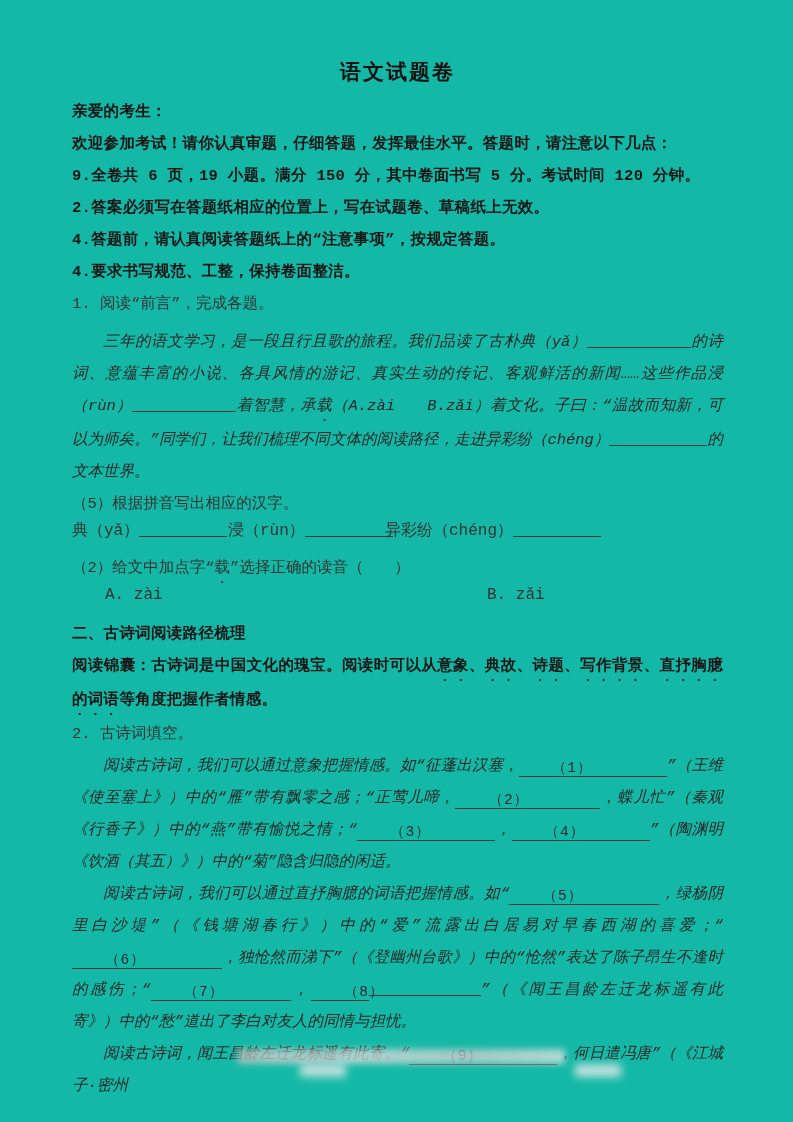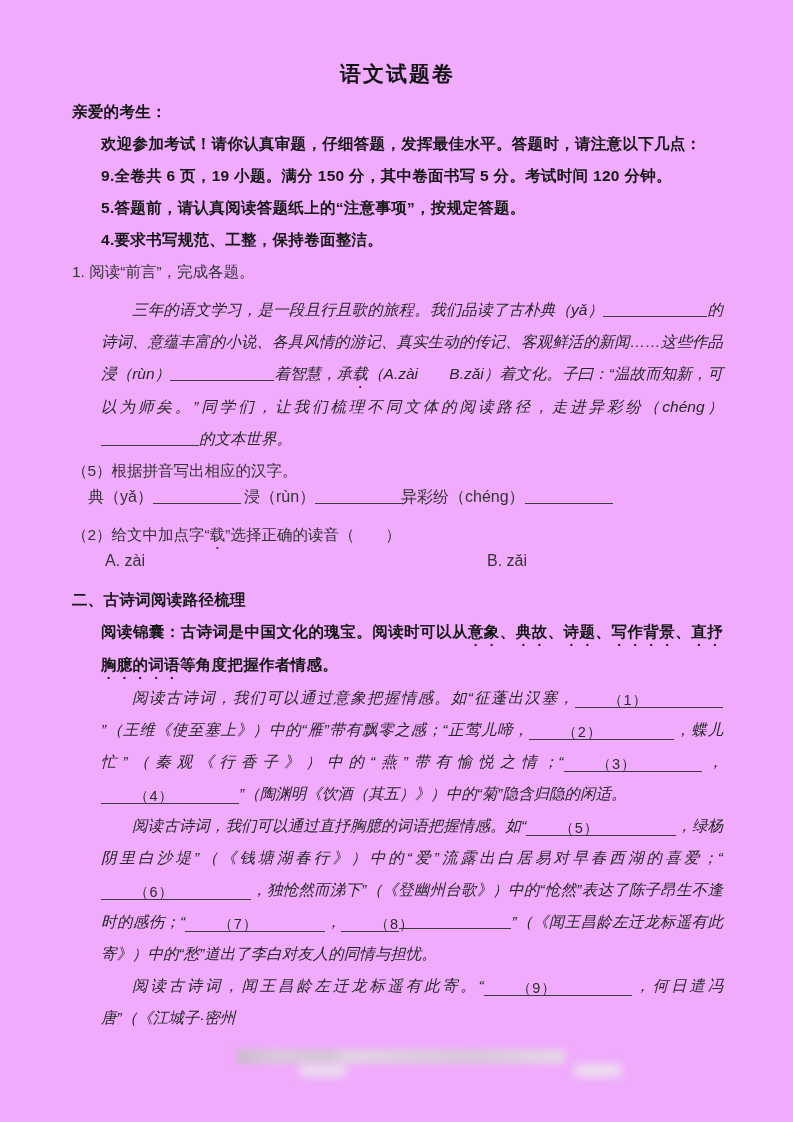--- a/index.html
+++ b/index.html
@@ -1,40 +1,40 @@
 <!DOCTYPE html>
 <html><head>
 <meta charset="utf-8">
 <style>
   * { box-sizing: border-box; }
   html,body { margin:0; padding:0; background:#ffffff; }
   .page {
     position:relative;
     width:793px; height:1122px;
     margin:0 auto;
-    background:#f0abfc;
+    background:#14b8a6;
     overflow:hidden;
-    font-family:Liberation Sans, sans-serif;
+    font-family:Liberation Mono, monospace;
     color:#1c1c1c;
   }
   .content { padding:58px 70px 0 72px; }
   h1.title {
     margin:0 0 6px 0;
     text-align:center;
     font-size:21px;
     line-height:32px;
     font-weight:bold;
     letter-spacing:2px;
     color:#111;
   }
   p, h2 { margin:0; font-size:15.5px; line-height:32px; font-weight:normal; }
   .b  { font-weight:bold; letter-spacing:0.3px; color:#161616; }
   .r  { color:#333; }
   .k  { font-style:italic; color:#262626; }
-  .jp { text-align:justify;margin-left:29px; }
+  .jp { text-align:justify; }
   .indent { text-indent:2em; }
 
   
   .blank {
     display:inline-block;
     border-bottom:1px solid #3a3a3a;
     height:17px;
     line-height:17px;
     vertical-align:-2px;
     text-align:left;
@@ -50,21 +50,21 @@
 
   
   .em-dot {
     -webkit-text-emphasis:filled dot;
     text-emphasis:filled dot;
     -webkit-text-emphasis-position:under right;
     text-emphasis-position:under right;
   }
 
   
-  .pinyin-row { position:relative; height:32px;margin-left:16px; }
+  .pinyin-row { position:relative; height:32px; }
   .pinyin-item { position:absolute; top:0; white-space:nowrap; color:#333; }
   .pi-0 { left:0; }
   .pi-1 { left:156px; }
   .pi-2 { left:313px; }
 
   
   .opt-row { position:relative; height:32px;margin-left:33px; }
   .opt { position:absolute; top:0; color:#333; }
   .opt-a { left:0; }
   .opt-b { left:382px; }
@@ -101,21 +101,22 @@
 <body>
 
 <div class="page">
   <div class="content">
 
     <h1 class="title">语文试题卷</h1>
 
     <p class="b">亲爱的考生：</p>
     <p class="b jp">欢迎参加考试！请你认真审题，仔细答题，发挥最佳水平。答题时，请注意以下几点：</p>
     <p class="b jp">9.全卷共 6 页，19 小题。满分 150 分，其中卷面书写 5 分。考试时间 120 分钟。</p>
-    <p class="b jp">5.答题前，请认真阅读答题纸上的“注意事项”，按规定答题。</p>
+    <p class="b jp">2.答案必须写在答题纸相应的位置上，写在试题卷、草稿纸上无效。</p>
+    <p class="b jp">4.答题前，请认真阅读答题纸上的“注意事项”，按规定答题。</p>
     <p class="b jp">4.要求书写规范、工整，保持卷面整洁。</p>
 
     <p class="r">1. 阅读“前言”，完成各题。</p>
 
     <p class="k jp indent gap6"><span>三年的语文学习，是一段且行且歌的旅程。我们品读了古朴典（yǎ）</span><span class="blank" style="width:104px"></span><span>的诗词、意蕴丰富的小说、各具风情的游记、真实生动的传记、客观鲜活的新闻……这些作品浸（rùn）</span><span class="blank" style="width:104px"></span><span>着智慧，承</span><span class="em-dot">载</span><span>（A.zài　　B.zǎi）着文化。子曰：“温故而知新，可以为师矣。”同学们，让我们梳理不同文体的阅读路径，走进异彩纷（chéng）</span><span class="blank" style="width:98px"></span><span>的文本世界。</span></p>
 
     <p class="r">（5）根据拼音写出相应的汉字。</p>
 
     <div class="pinyin-row r">
       <span class="pinyin-item pi-0"><span>典（yǎ）</span><span class="blank" style="width:88px"></span></span>
@@ -127,20 +128,21 @@
 
     <div class="opt-row">
       <span class="opt opt-a">A. zài</span>
       <span class="opt opt-b">B. zǎi</span>
     </div>
 
     <h2 class="b">二、古诗词阅读路径梳理</h2>
 
     <p class="b jp"><span>阅读锦囊：古诗词是中国文化的瑰宝。阅读时可以从</span><span class="em-dot">意象、典故、诗题、写作背景、直抒胸臆的词语</span><span>等角度把握作者情感。</span></p>
 
+    <p class="r">2. 古诗词填空。</p>
 
     <p class="k jp indent"><span>阅读古诗词，我们可以通过意象把握情感。如“征蓬出汉塞，</span><span class="blank" style="width:148px"><span class="bl">（1）</span></span><span>”（王维《使至塞上》）中的“雁”带有飘零之感；“正莺儿啼，</span><span class="blank" style="width:145px"><span class="bl">（2）</span></span><span>，蝶儿忙”（秦观《行香子》）中的“燕”带有愉悦之情；“</span><span class="blank" style="width:138px"><span class="bl">（3）</span></span><span>，</span><span class="blank" style="width:138px"><span class="bl">（4）</span></span><span>”（陶渊明《饮酒（其五）》）中的“菊”隐含归隐的闲适。</span></p>
 
     <p class="k jp indent"><span>阅读古诗词，我们可以通过直抒胸臆的词语把握情感。如“</span><span class="blank" style="width:150px"><span class="bl">（5）</span></span><span>，绿杨阴里白沙堤”（《钱塘湖春行》）中的“爱”流露出白居易对早春西湖的喜爱；“</span><span class="blank" style="width:150px"><span class="bl">（6）</span></span><span>，独怆然而涕下”（《登幽州台歌》）中的“怆然”表达了陈子昂生不逢时的感伤；“</span><span class="blank" style="width:140px"><span class="bl">（7）</span></span><span>，</span><span class="blank" style="width:58px"><span class="bl">（8）</span></span><span class="blank" style="width:112px"></span><span>”（《闻王昌龄左迁龙标遥有此寄》）中的“愁”道出了李白对友人的同情与担忧。</span></p>
 
     <p class="k jp indent"><span>阅读古诗词，闻王昌龄左迁龙标遥有此寄。“</span><span class="blank" style="width:148px"><span class="bl">（9）</span></span><span>，何日遣冯唐”（《江城子·密州</span></p>
 
   </div>
 
   <div class="wm"></div>

